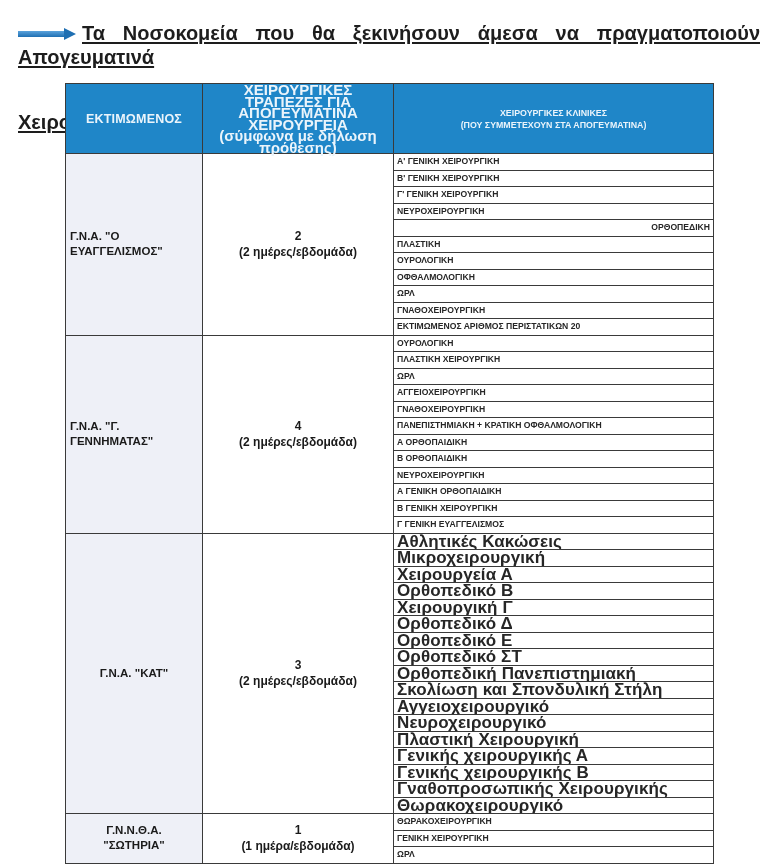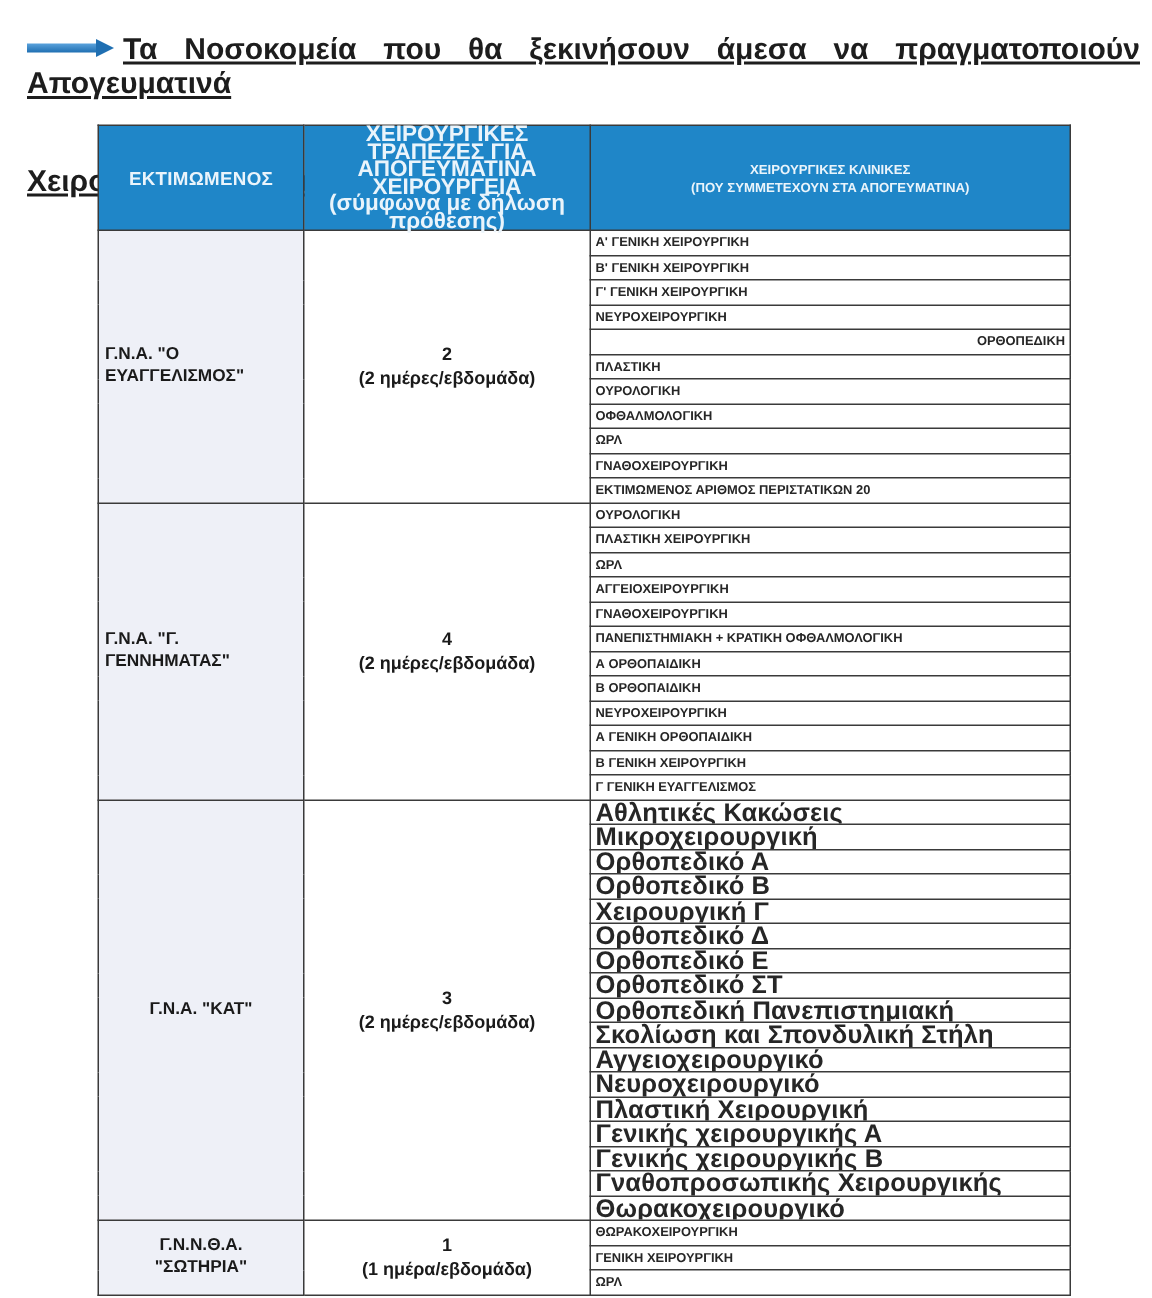--- a/index.html
+++ b/index.html
@@ -232,21 +232,21 @@
       </tr>
       <tr>
         <td class="hname center" rowspan="17"><span>Γ.Ν.Α. "ΚΑΤ"</span></td>
         <td class="tables" rowspan="17"><span>3</span><br><span>(2 ημέρες/εβδομάδα)</span></td>
         <td class="clinic mixed">Αθλητικές Κακώσεις</td>
       </tr>
       <tr>
         <td class="clinic mixed">Μικροχειρουργική</td>
       </tr>
       <tr>
-        <td class="clinic mixed">Ορθοπεδικό Α</td>
+        <td class="clinic mixed">Χειρουργεία Α</td>
       </tr>
       <tr>
         <td class="clinic mixed">Ορθοπεδικό Β</td>
       </tr>
       <tr>
         <td class="clinic mixed">Χειρουργική Γ</td>
       </tr>
       <tr>
         <td class="clinic mixed">Ορθοπεδικό Δ</td>
       </tr>

